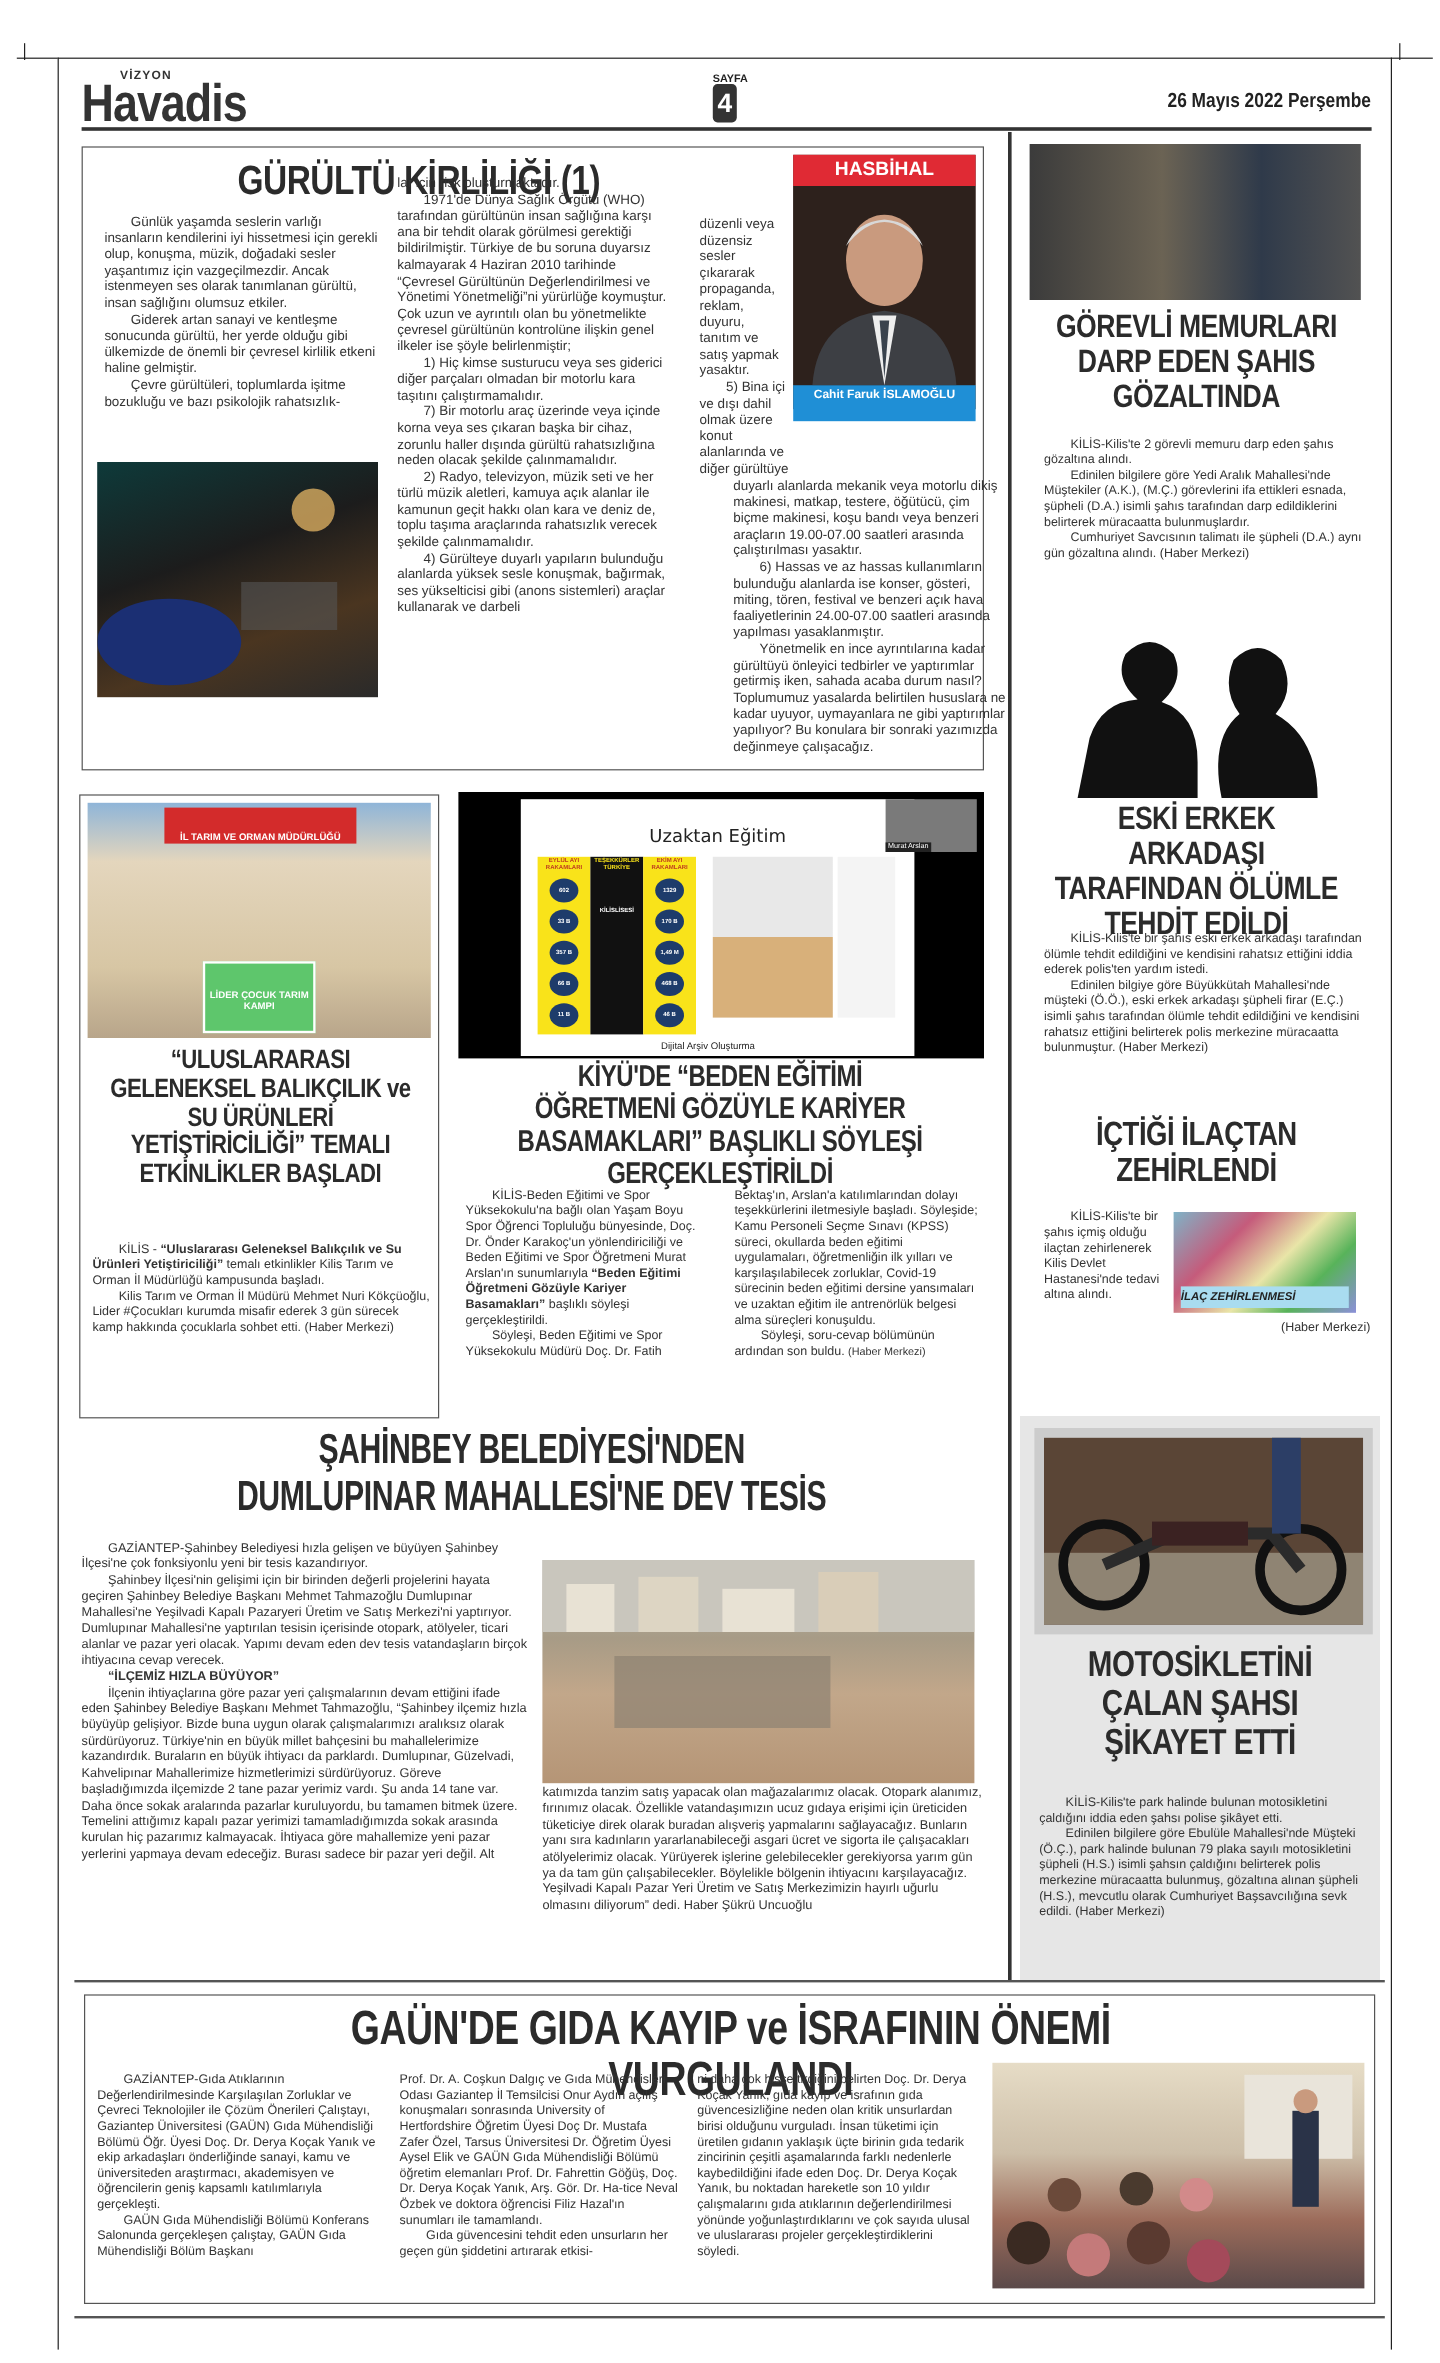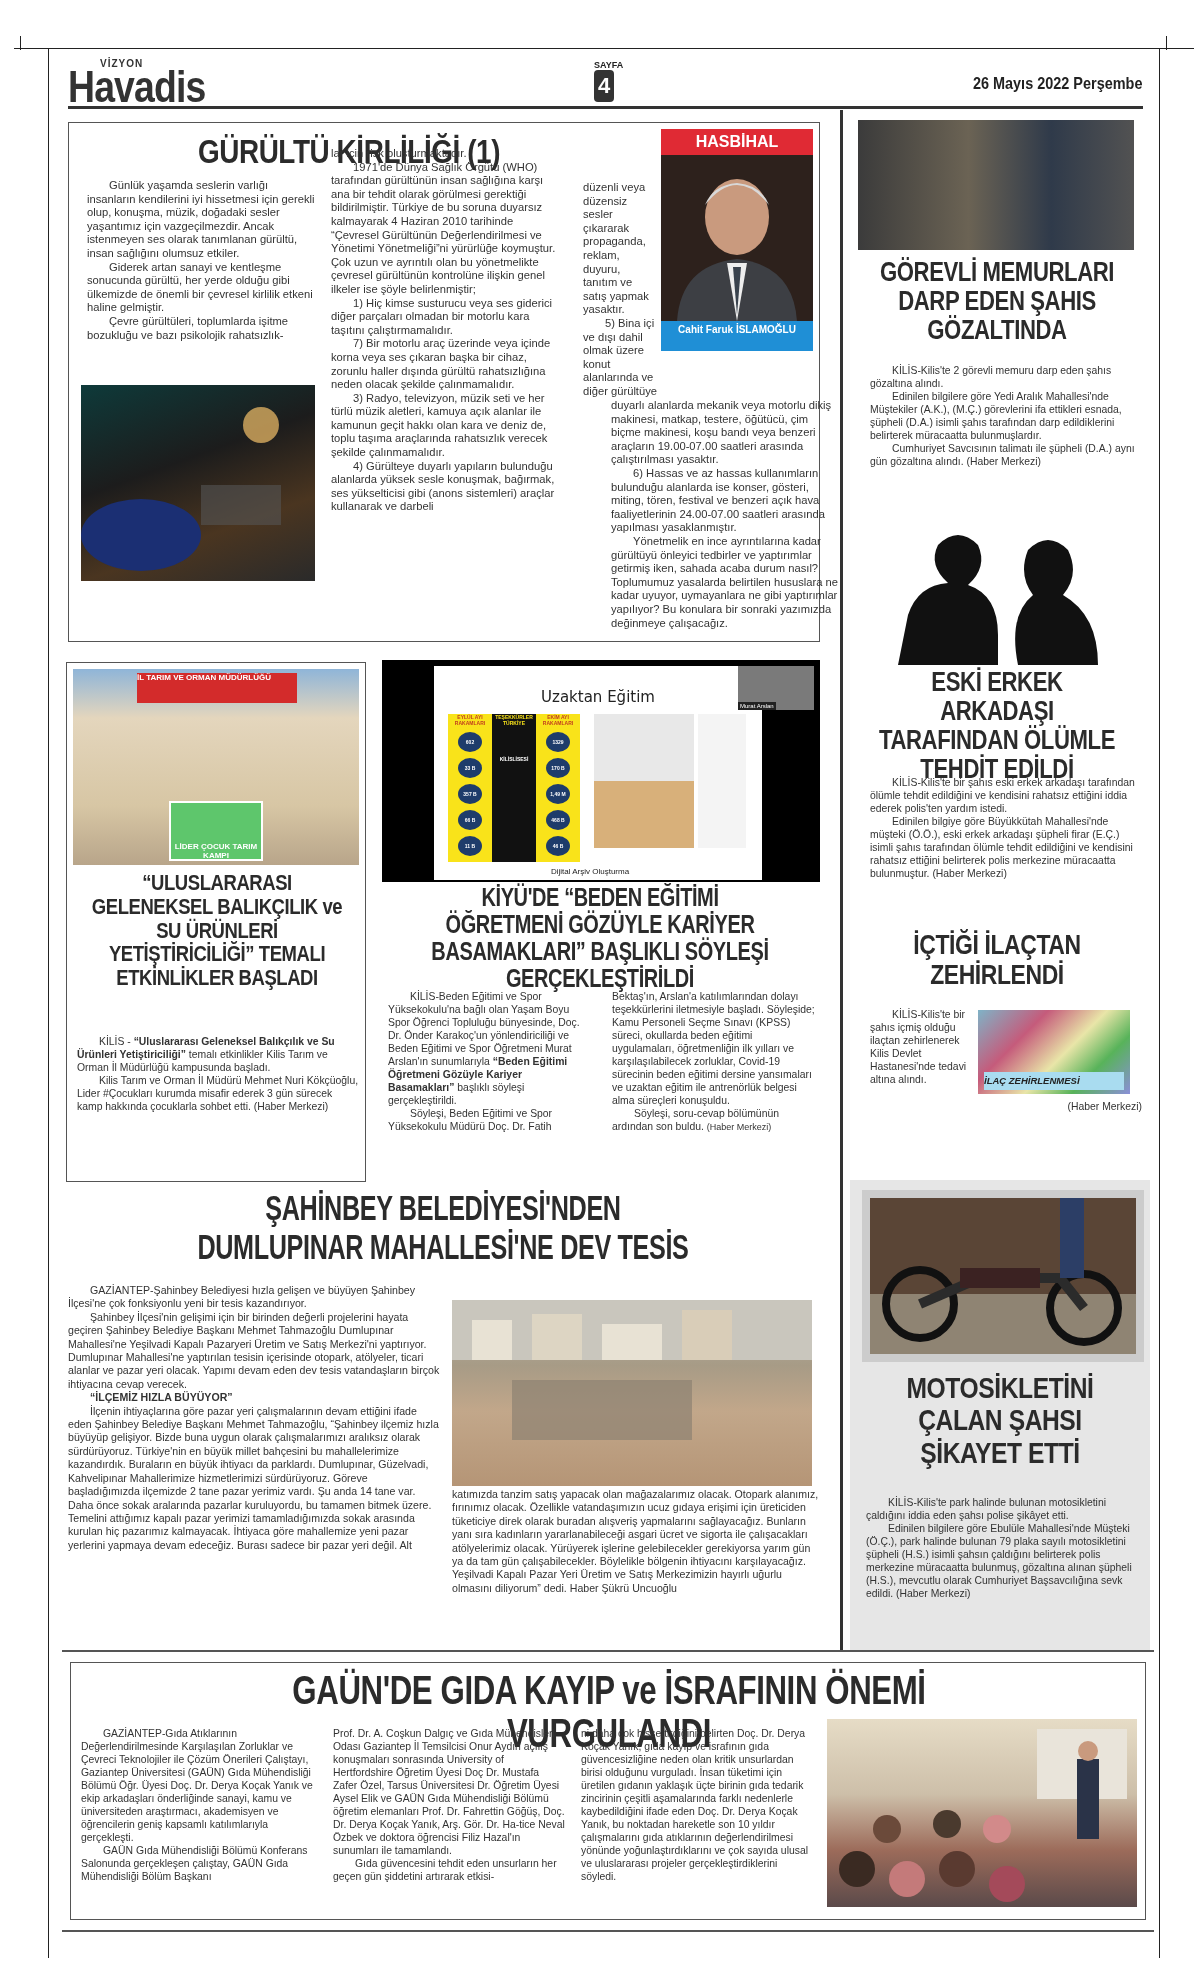--- a/index.html
+++ b/index.html
@@ -66,21 +66,21 @@
       <ellipse cx="60" cy="150" rx="60" ry="36" fill="#1b2f73"></ellipse>
       <circle cx="180" cy="40" r="18" fill="#f3c06a" opacity=".7"></circle>
       <rect x="120" y="100" width="80" height="40" fill="#555" opacity=".6"></rect>
     </svg>
   </div>
   <div class="abs body-text" style="left:262px;top:24px;width:230px">
     <p style="text-indent:0">lar için risk oluşturmaktadır.</p>
     <p>1971'de Dünya Sağlık Örgütü (WHO) tarafından gürültünün insan sağlığına karşı ana bir tehdit olarak görülmesi gerektiği bildirilmiştir. Türkiye de bu soruna duyarsız kalmayarak 4 Haziran 2010 tarihinde “Çevresel Gürültünün Değerlendirilmesi ve Yönetimi Yönetmeliği”ni yürürlüğe koymuştur. Çok uzun ve ayrıntılı olan bu yönetmelikte çevresel gürültünün kontrolüne ilişkin genel ilkeler ise şöyle belirlenmiştir;</p>
     <p>1) Hiç kimse susturucu veya ses giderici diğer parçaları olmadan bir motorlu kara taşıtını çalıştırmamalıdır.</p>
     <p>7) Bir motorlu araç üzerinde veya içinde korna veya ses çıkaran başka bir cihaz, zorunlu haller dışında gürültü rahatsızlığına neden olacak şekilde çalınmamalıdır.</p>
-    <p>3) Radyo, televizyon, müzik seti ve her türlü müzik aletleri, kamuya açık alanlar ile kamunun geçit hakkı olan kara ve deniz de, toplu taşıma araçlarında rahatsızlık verecek şekilde çalınmamalıdır.</p>
+    <p>2) Radyo, televizyon, müzik seti ve her türlü müzik aletleri, kamuya açık alanlar ile kamunun geçit hakkı olan kara ve deniz de, toplu taşıma araçlarında rahatsızlık verecek şekilde çalınmamalıdır.</p>
     <p>4) Gürülteye duyarlı yapıların bulunduğu alanlarda yüksek sesle konuşmak, bağırmak, ses yükselticisi gibi (anons sistemleri) araçlar kullanarak ve darbeli</p>
   </div>
   <div class="abs body-text" style="left:514px;top:58px;width:74px">
     <p style="text-indent:0">düzenli veya düzensiz sesler çıkararak propaganda, reklam, duyuru, tanıtım ve satış yapmak yasaktır.</p>
     <p>5) Bina içi ve dışı dahil olmak üzere konut alanlarında ve diğer gürültüye</p>
   </div>
   <div class="abs body-text" style="left:542px;top:276px;width:230px">
     <p style="text-indent:0">duyarlı alanlarda mekanik veya motorlu dikiş makinesi, matkap, testere, öğütücü, çim biçme makinesi, koşu bandı veya benzeri araçların 19.00-07.00 saatleri arasında çalıştırılması yasaktır.</p>
     <p>6) Hassas ve az hassas kullanımların bulunduğu alanlarda ise konser, gösteri, miting, tören, festival ve benzeri açık hava faaliyetlerinin 24.00-07.00 saatleri arasında yapılması yasaklanmıştır.</p>
     <p>Yönetmelik en ince ayrıntılarına kadar gürültüyü önleyici tedbirler ve yaptırımlar getirmiş iken, sahada acaba durum nasıl? Toplumumuz yasalarda belirtilen hususlara ne kadar uyuyor, uymayanlara ne gibi yaptırımlar yapılıyor? Bu konulara bir sonraki yazımızda değinmeye çalışacağız.</p>
@@ -131,22 +131,22 @@
   </div>
   <div class="abs headline" style="left:0;top:192px;width:300px;font-size:30px;transform:scaleX(.82)">MOTOSİKLETİNİ ÇALAN ŞAHSI ŞİKAYET ETTİ</div>
   <div class="abs body-text" style="left:16px;top:316px;width:276px;font-size:10.4px;line-height:13px">
     <p>KİLİS-Kilis'te park halinde bulunan motosikletini çaldığını iddia eden şahsı polise şikâyet etti.</p>
     <p>Edinilen bilgilere göre Ebulüle Mahallesi'nde Müşteki (Ö.Ç.), park halinde bulunan 79 plaka sayılı motosikletini şüpheli (H.S.) isimli şahsın çaldığını belirterek polis merkezine müracaatta bulunmuş, gözaltına alınan şüpheli (H.S.), mevcutlu olarak Cumhuriyet Başsavcılığına sevk edildi. (Haber Merkezi)</p>
   </div>
 </div>
 
 <div class="abs box" style="left:66px;top:662px;width:300px;height:520px">
   <div class="abs" style="left:6px;top:6px;width:286px;height:196px;background:linear-gradient(180deg,#8fb5d8 0%,#e4d6bd 25%,#d7c6a4 70%,#b8a58a 100%)">
-    <div style="position:absolute;left:64px;top:4px;width:160px;height:30px;background:#d32b2b;color:#fff;font-size:8px;font-weight:bold;text-align:left;padding-top:0">İL TARIM VE ORMAN MÜDÜRLÜĞÜ</div>
-    <div style="position:absolute;left:96px;top:132px;width:94px;height:60px;background:#5ec66c;border:2px solid #fff;color:#fff;font-size:8px;font-weight:bold;text-align:center;padding-top:39px">LİDER ÇOCUK TARIM KAMPI</div>
+    <div style="position:absolute;left:64px;top:4px;width:160px;height:30px;background:#d32b2b;color:#fff;font-size:8px;font-weight:bold;text-align:center;padding-top:20px">İL TARIM VE ORMAN MÜDÜRLÜĞÜ</div>
+    <div style="position:absolute;left:96px;top:132px;width:94px;height:60px;background:#5ec66c;border:2px solid #fff;color:#fff;font-size:8px;font-weight:bold;text-align:center;padding-top:22px">LİDER ÇOCUK TARIM KAMPI</div>
   </div>
   <div class="abs headline" style="left:0;top:208px;width:300px;font-size:22px;transform:scaleX(.84)">“ULUSLARARASI GELENEKSEL BALIKÇILIK ve SU ÜRÜNLERİ YETİŞTİRİCİLİĞİ” TEMALI ETKİNLİKLER BAŞLADI</div>
   <div class="abs body-text" style="left:10px;top:372px;width:282px;font-size:10.4px;line-height:13px">
     <p><span>KİLİS - </span><b>“Uluslararası Geleneksel Balıkçılık ve Su Ürünleri Yetiştiriciliği”</b><span> temalı etkinlikler Kilis Tarım ve Orman İl Müdürlüğü kampusunda başladı.</span></p>
     <p>Kilis Tarım ve Orman İl Müdürü Mehmet Nuri Kökçüoğlu, Lider #Çocukları kurumda misafir ederek 3 gün sürecek kamp hakkında çocuklarla sohbet etti. (Haber Merkezi)</p>
   </div>
 </div>
 
 <div class="abs" style="left:382px;top:660px;width:438px;height:222px;background:#000">
   <div class="abs" style="left:52px;top:6px;width:328px;height:214px;background:#fff">

